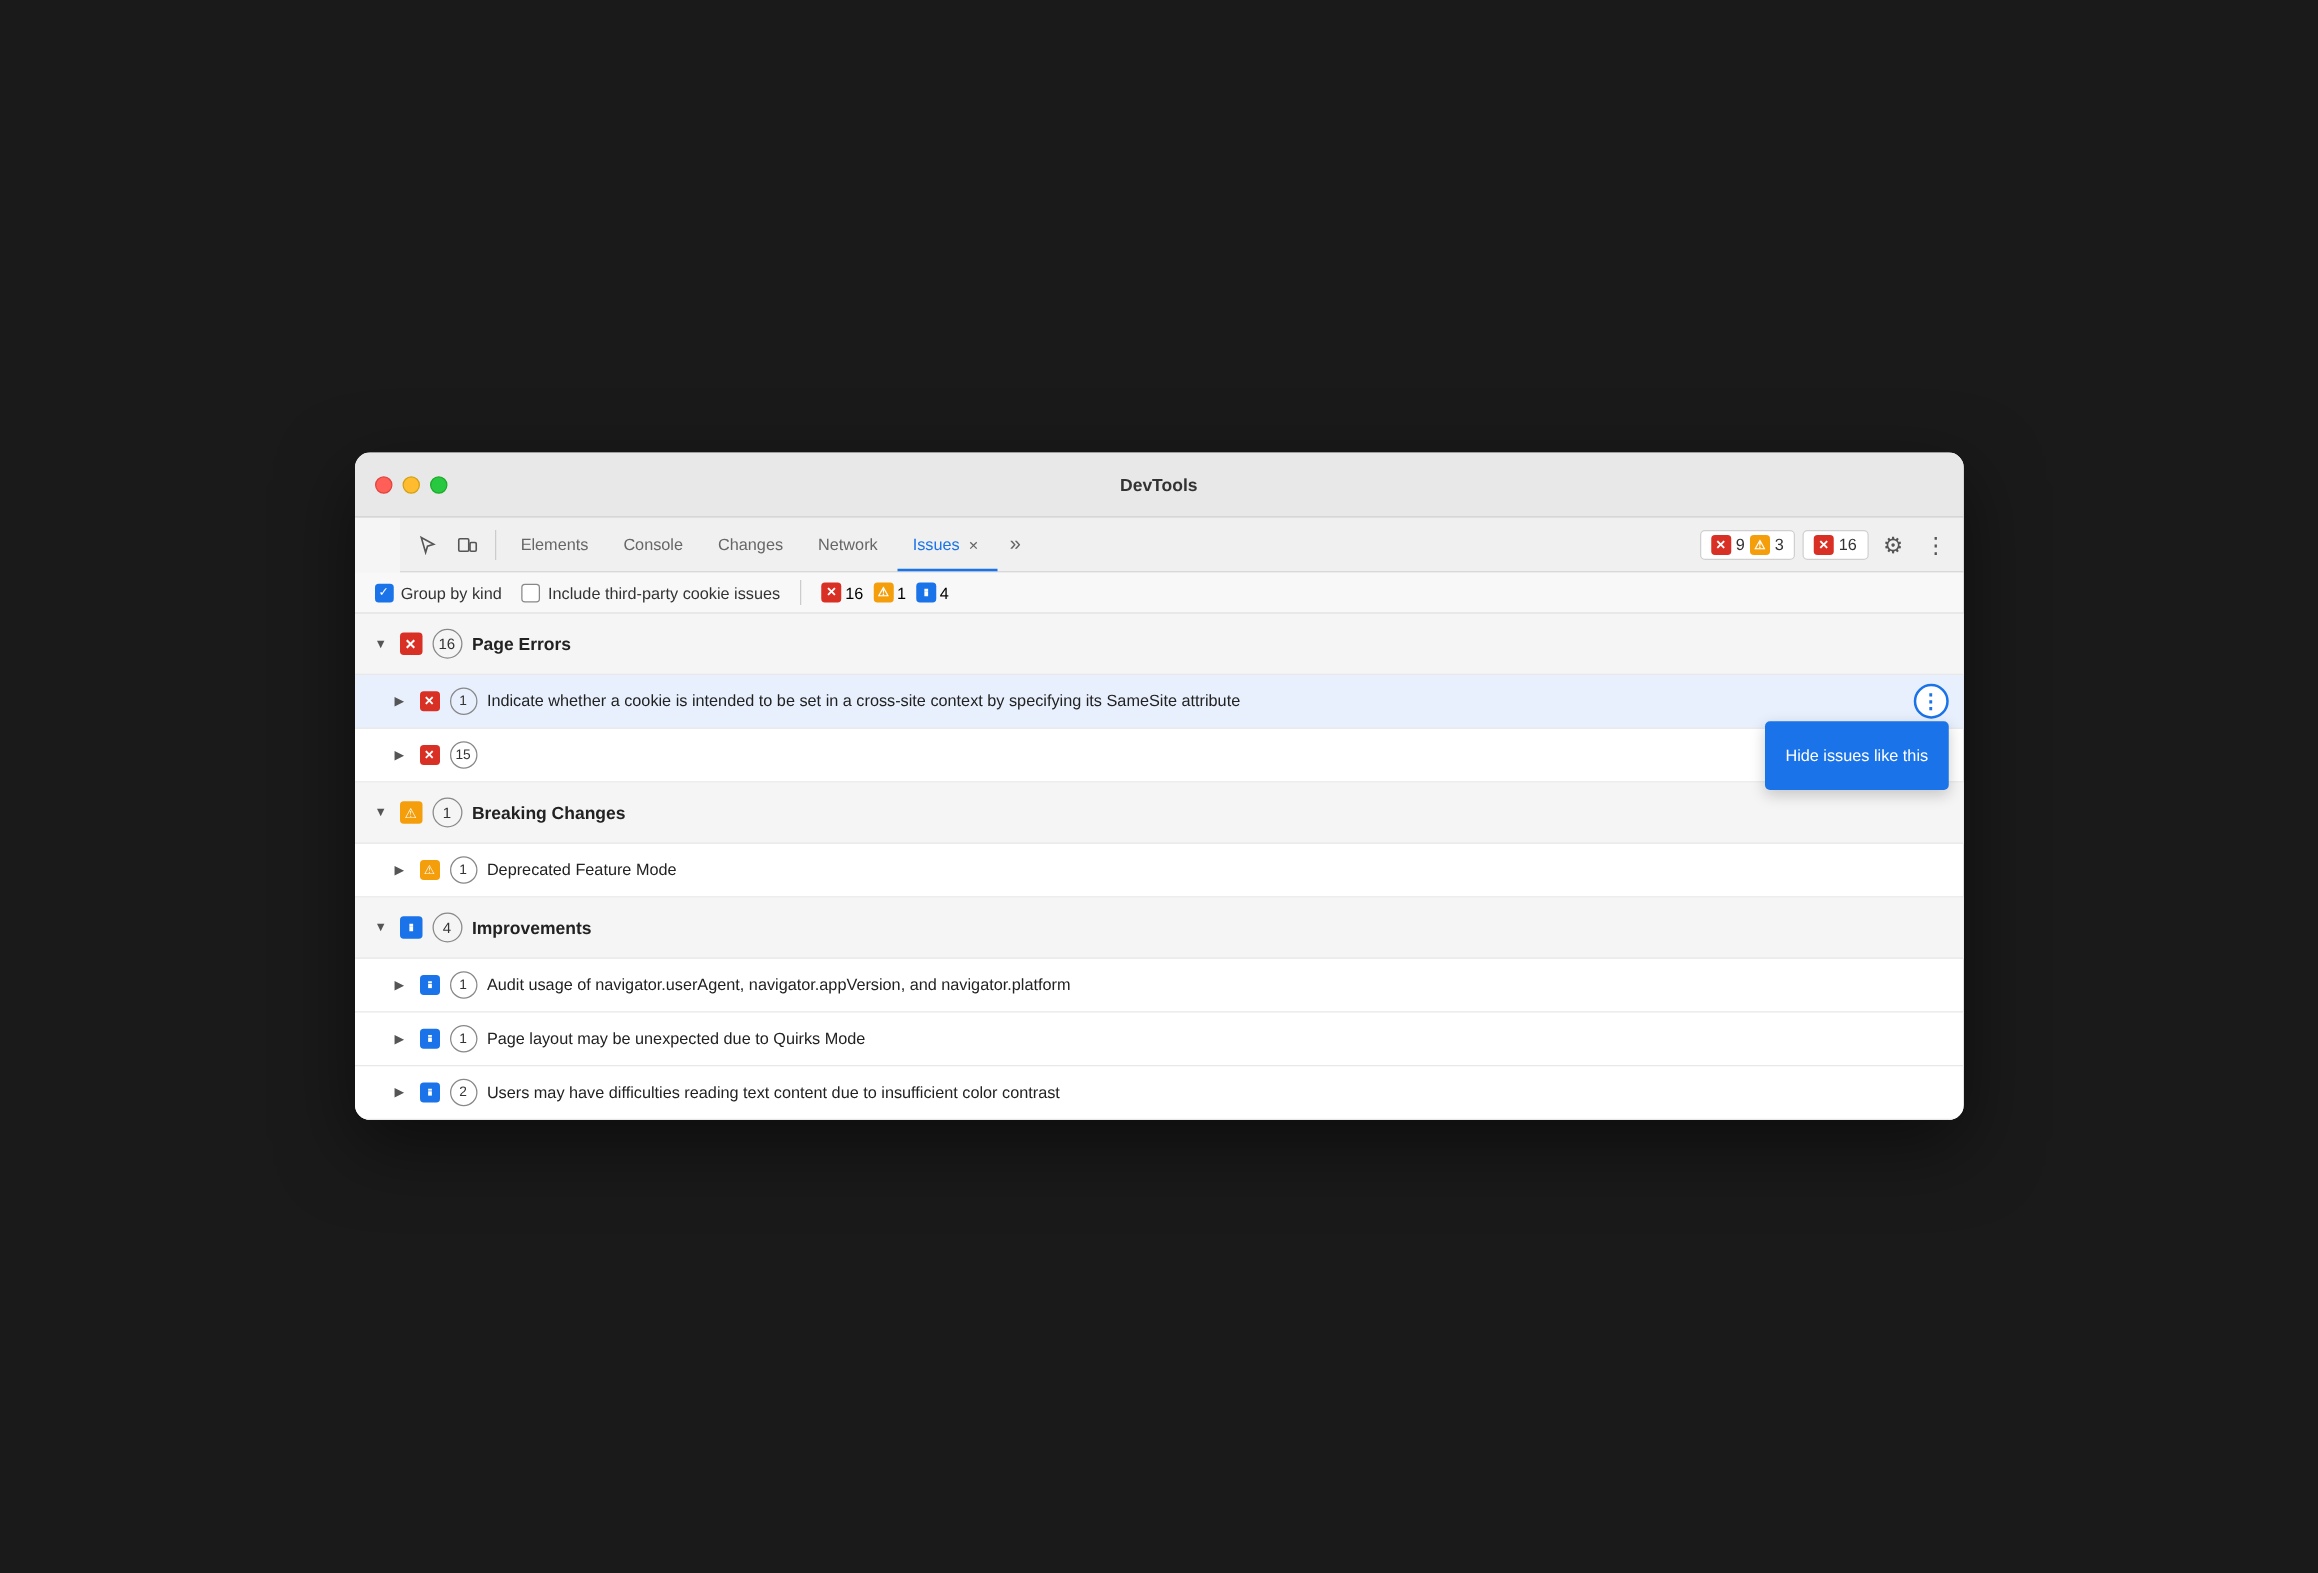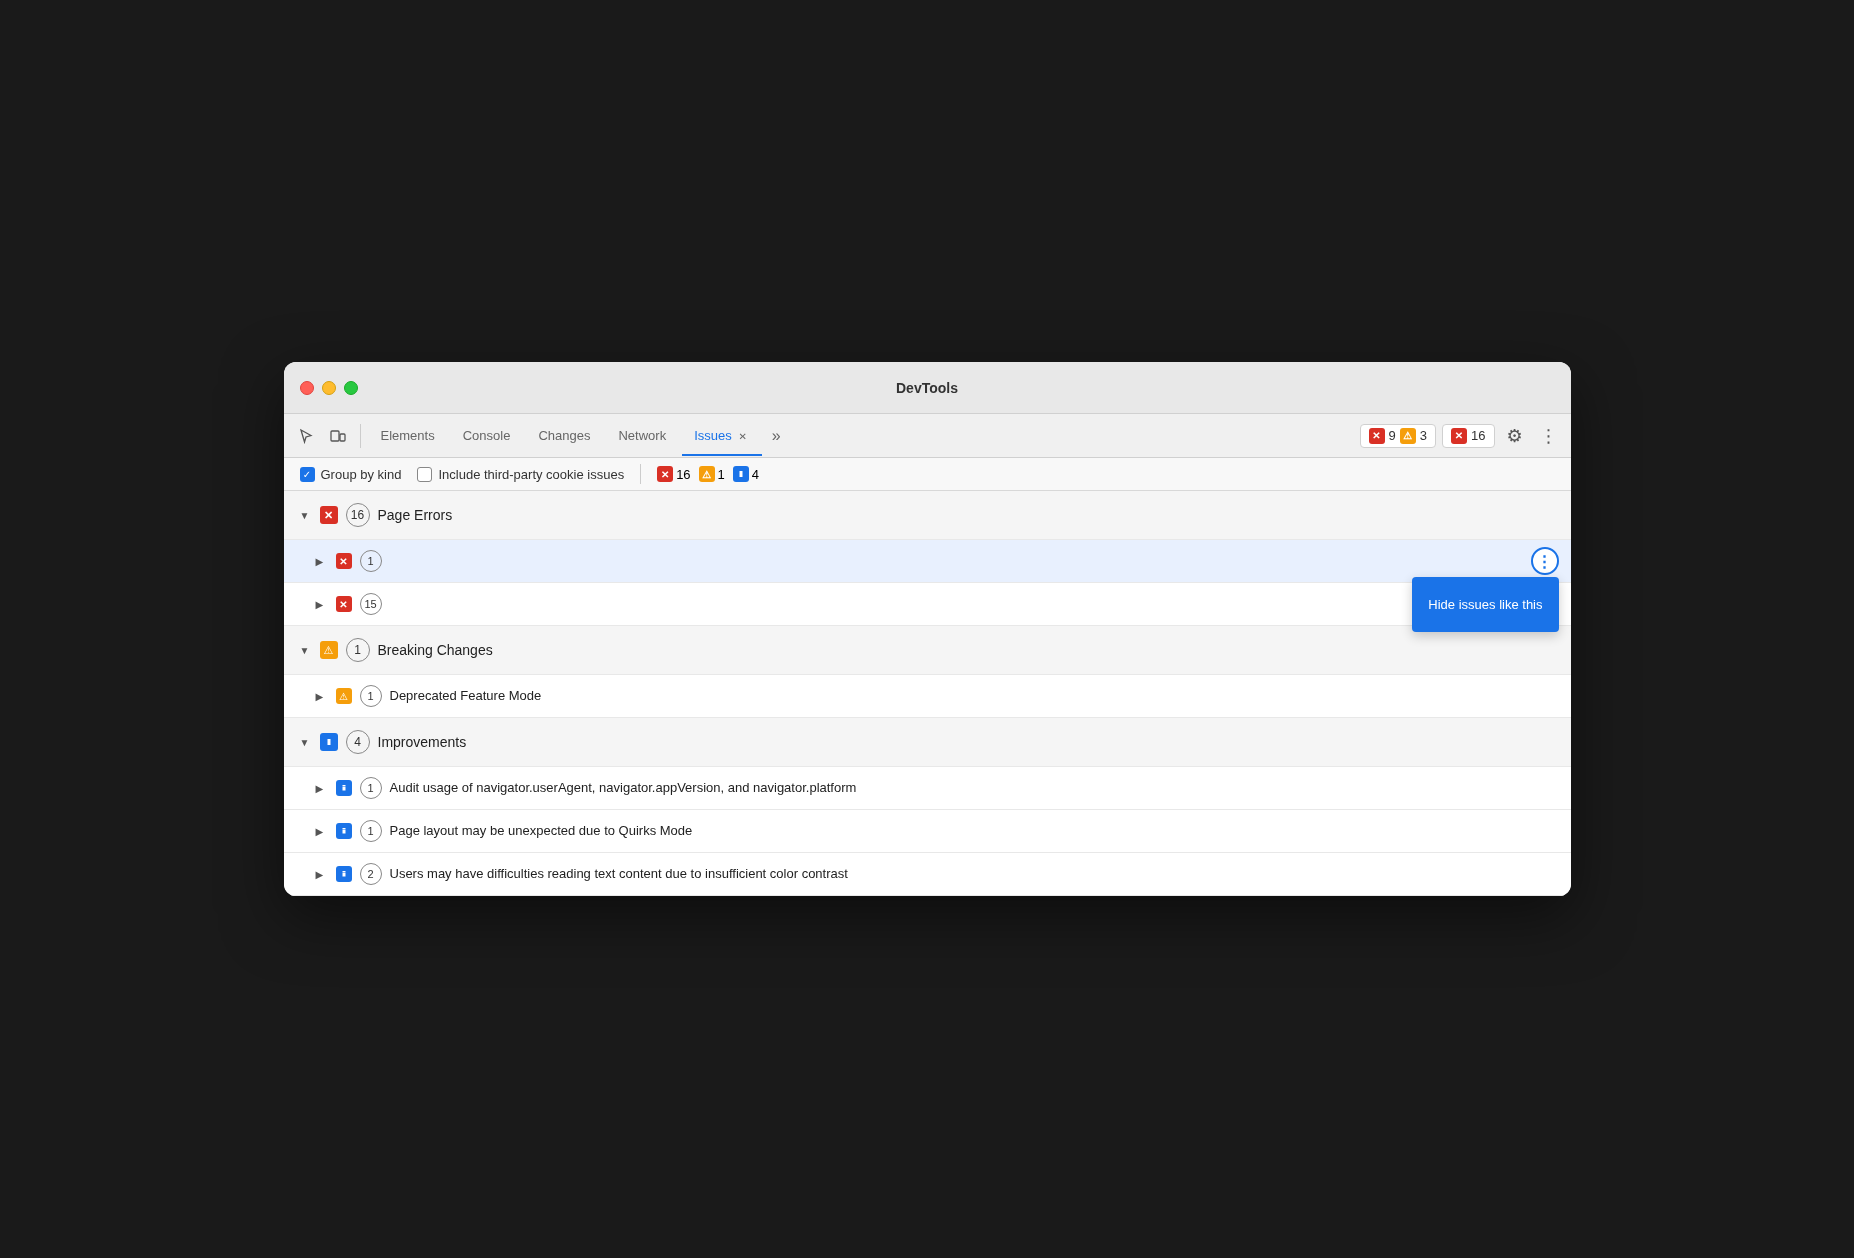--- a/index.html
+++ b/index.html
@@ -49,20 +49,21 @@
       color: #333;
     }
     .toolbar {
       background: #f0f0f0;
       border-bottom: 1px solid #d0d0d0;
       display: flex;
       align-items: center;
       height: 44px;
       padding: 0 8px;
       gap: 4px;
+      margin-left: 36px;
     }
     .toolbar-icon-btn {
       width: 28px;
       height: 28px;
       display: flex;
       align-items: center;
       justify-content: center;
       border-radius: 4px;
       cursor: pointer;
       color: #555;
@@ -330,21 +331,21 @@
       display: flex;
       align-items: center;
       justify-content: center;
       font-size: 12px;
       color: #333;
       font-weight: 500;
     }
     .section-title {
       font-size: 14px;
       color: #222;
-      font-weight: 400;
+      font-weight: 700;
     }
     .issue-row {
       display: flex;
       align-items: center;
       gap: 8px;
       padding: 10px 16px 10px 32px;
       border-bottom: 1px solid #e8e8e8;
       cursor: pointer;
       position: relative;
     }
@@ -530,20 +531,21 @@
       <span class="chevron">▼</span>
       <div class="section-icon-red">✕</div>
       <div class="count-badge">16</div>
       <span class="section-title">Page Errors</span>
     </div>
 
     <div class="issue-row selected" style="padding-right: 60px;">
       <span class="issue-chevron">▶</span>
       <div class="issue-icon-red">✕</div>
       <div class="issue-count">1</div>
+      <span class="issue-text">Indicate whether a cookie is intended to be set in a cross-site context by specifying its SameSite attribute</span>
       <div class="three-dot-btn">⋮</div>
       <div class="context-menu">Hide issues like this</div>
     </div>
 
     <div class="issue-row">
       <span class="issue-chevron">▶</span>
       <div class="issue-icon-red">✕</div>
       <div class="issue-count">15</div>
     </div>
 

